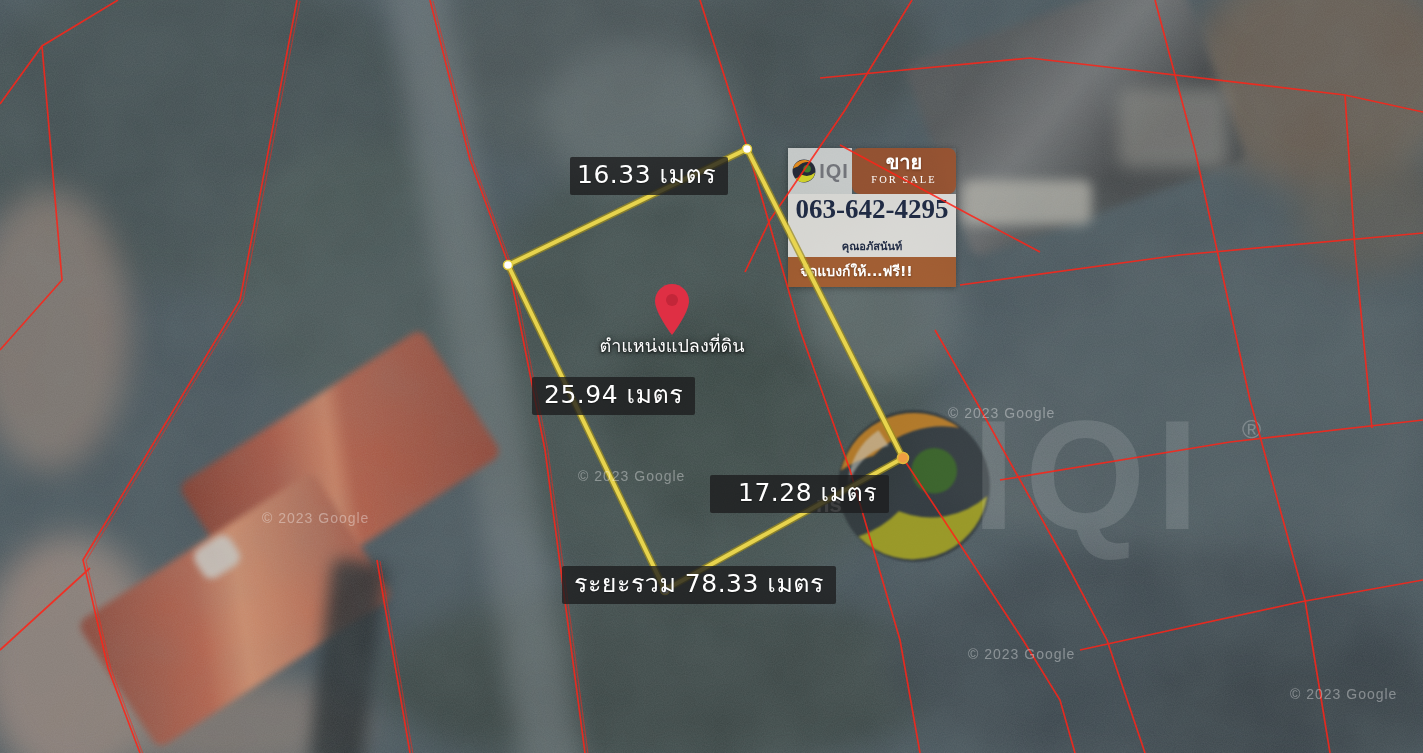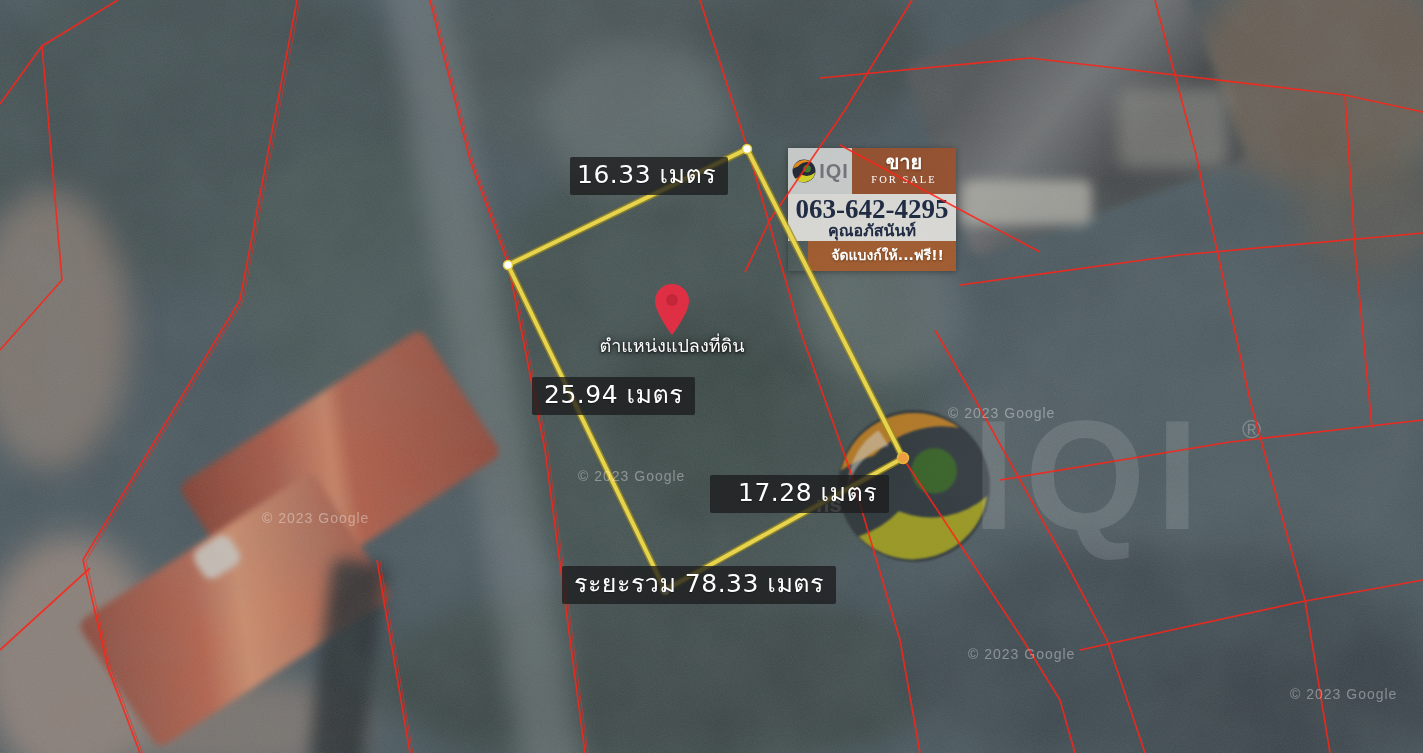--- a/index.html
+++ b/index.html
@@ -21,33 +21,33 @@
              text-shadow:0 1px 3px rgba(0,0,0,.95),0 0 7px rgba(0,0,0,.7);}
   
   .banner{position:absolute;left:788px;top:148px;width:168px;
           box-shadow:0 1px 6px rgba(0,0,0,.35);}
   .banner-top{display:flex;height:46px;}
   .banner-logo{width:64px;background:rgba(242,242,240,0.72);display:flex;
                align-items:center;justify-content:center;gap:2px;}
   .banner-logo .iqi-small{font-family:"Liberation Sans",sans-serif;font-weight:bold;
                font-size:20px;color:rgba(110,112,118,0.95);letter-spacing:1px;}
   .banner-title{flex:1;background:rgba(158,80,42,0.86);color:#fff;text-align:center;
-               padding-top:3px;}
+               padding-top:3px;border-radius:8px;}
   .banner-title .th{font-size:20px;font-weight:bold;line-height:22px;
                text-shadow:0 1px 2px rgba(70,30,8,.6);}
   .banner-title .en{font-family:"Liberation Serif",serif;font-size:10.5px;
                letter-spacing:2px;line-height:13px;}
   .banner-phone{background:rgba(233,231,227,0.88);text-align:center;color:#202b44;
                padding:1px 0 3px;}
   .banner-phone .number{font-family:"Liberation Serif",serif;font-size:27px;
                font-weight:bold;line-height:29px;}
-  .banner-phone .name{font-size:16px;font-weight:bold;line-height:14px;}
-  .banner-promo{background:rgba(172,92,42,0.86);color:#fff;text-align:right;
+  .banner-phone .name{font-size:11px;font-weight:bold;line-height:14px;margin-top:16px;}
+  .banner-promo{background:rgba(172,92,42,0.86);color:#fff;text-align:left;
                font-size:14px;font-weight:bold;padding:3px 12px 5px;
-               text-shadow:0 1px 2px rgba(80,40,10,.7);margin-left:20px;}
+               text-shadow:0 1px 2px rgba(80,40,10,.7);}
   
   .g-credit{position:absolute;color:rgba(255,255,255,0.36);font-size:14px;
             font-family:"Liberation Sans",sans-serif;white-space:nowrap;
             letter-spacing:1px;}
   .wm-sphere{position:absolute;left:828px;top:400px;opacity:.82;filter:blur(1px);}
   .wm-iqi{position:absolute;left:972px;top:396px;font-family:"Liberation Sans",sans-serif;
           font-weight:bold;font-size:155px;line-height:160px;letter-spacing:10px;
           color:rgba(255,255,255,0.12);}
   .wm-reg{position:absolute;left:1242px;top:414px;font-size:26px;
           color:rgba(255,255,255,0.25);font-family:"Liberation Sans",sans-serif;}

